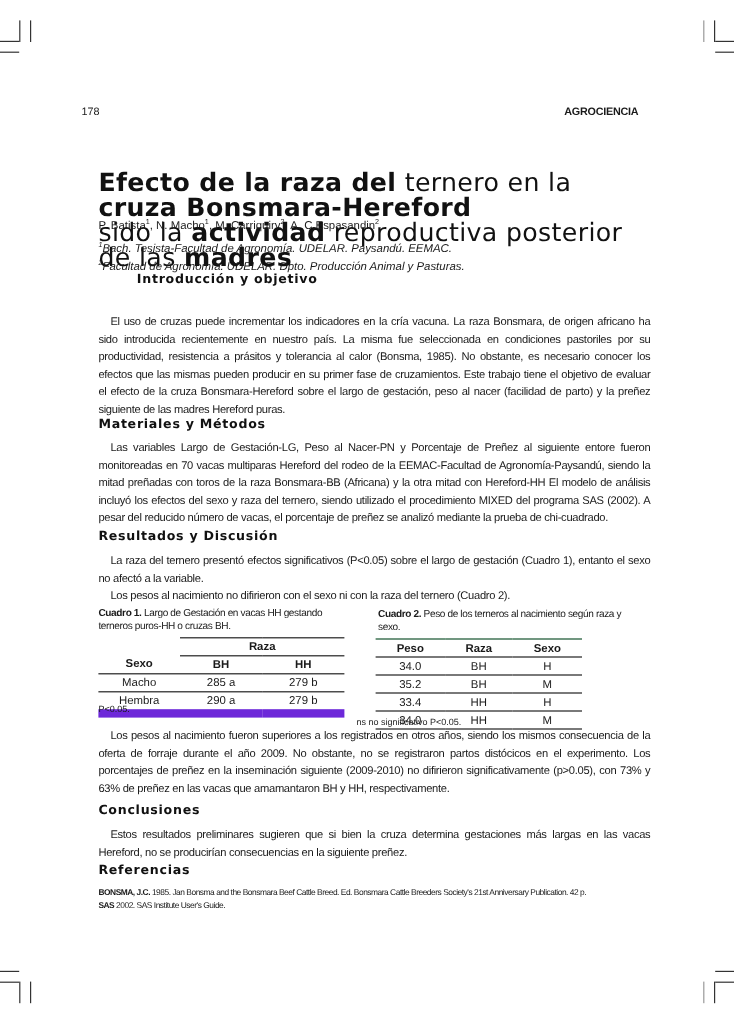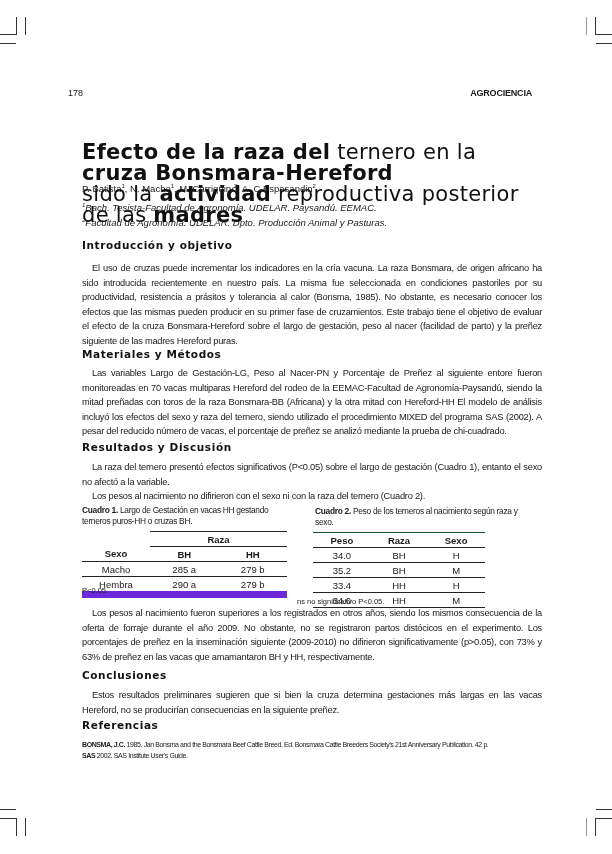--- a/index.html
+++ b/index.html
@@ -59,21 +59,21 @@
 <div class="authors">
   <span>P. Batista</span><sup>1</sup>,
   <span>N. Macho</span><sup>1</sup>,
   <span>M. Carriquiry</span><sup>2</sup>,
   <span>A. C.Espasandin</span><sup>2</sup>
 </div>
 
 <div class="aff aff1"><sup>1</sup><span>Bach. Tesista-Facultad de Agronomía. UDELAR. Paysandú. EEMAC.</span></div>
 <div class="aff aff2"><sup>2</sup><span>Facultad de Agronomía. UDELAR. Dpto. Producción Animal y Pasturas.</span></div>
 
-<div class="h2" style="top:239px;">Introducción y objetivo</div>
+<div class="h2" style="top:227px;margin-left:32px;">Introducción y objetivo</div>
 <div class="para" style="top:261px;">
     <p>El uso de cruzas puede incrementar los indicadores en la cría vacuna. La raza Bonsmara, de origen africano ha sido introducida recientemente en nuestro país. La misma fue seleccionada en condiciones pastoriles por su productividad, resistencia a prásitos y tolerancia al calor (Bonsma, 1985). No obstante, es necesario conocer los efectos que las mismas pueden producir en su primer fase de cruzamientos. Este trabajo tiene el objetivo de evaluar el efecto de la cruza Bonsmara-Hereford sobre el largo de gestación, peso al nacer (facilidad de parto) y la preñez siguiente de las madres Hereford puras.</p>
   </div>
 
 <div class="h2" style="top:348px;text-align:center;">Materiales y Métodos</div>
 <div class="para" style="top:366px;">
     <p>Las variables Largo de Gestación-LG, Peso al Nacer-PN y Porcentaje de Preñez al siguiente entore fueron monitoreadas en 70 vacas multiparas Hereford del rodeo de la EEMAC-Facultad de Agronomía-Paysandú, siendo la mitad preñadas con toros de la raza Bonsmara-BB (Africana) y la otra mitad con Hereford-HH El modelo de análisis incluyó los efectos del sexo y raza del ternero, siendo utilizado el procedimiento MIXED del programa SAS (2002). A pesar del reducido número de vacas, el porcentaje de preñez se analizó mediante la prueba de chi-cuadrado.</p>
   </div>
 
 <div class="h2" style="top:441px;">Resultados y Discusión</div>

